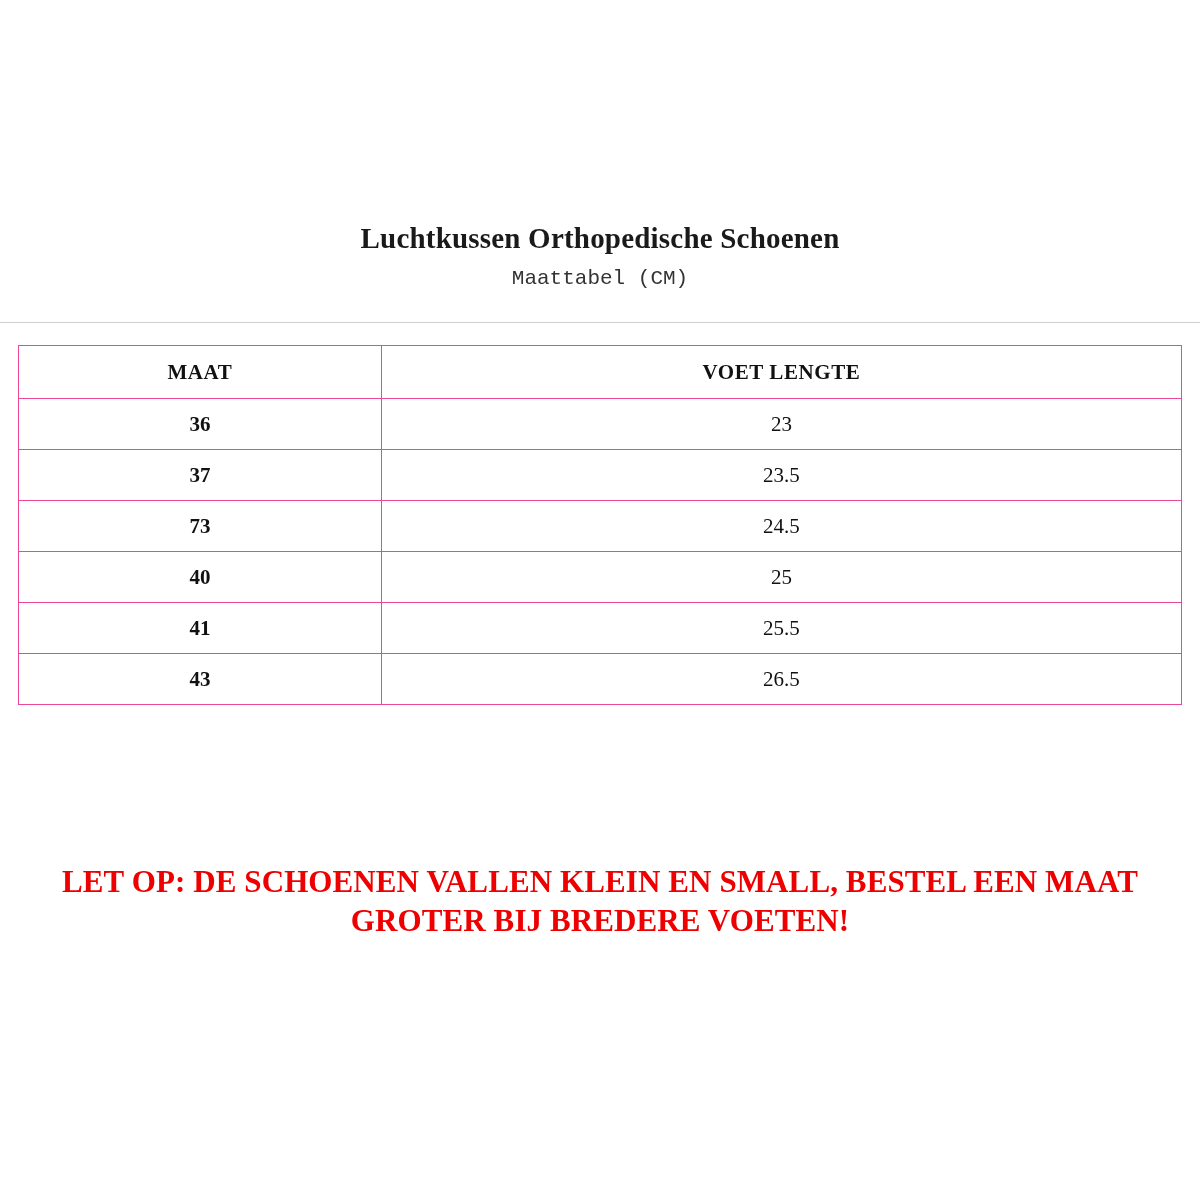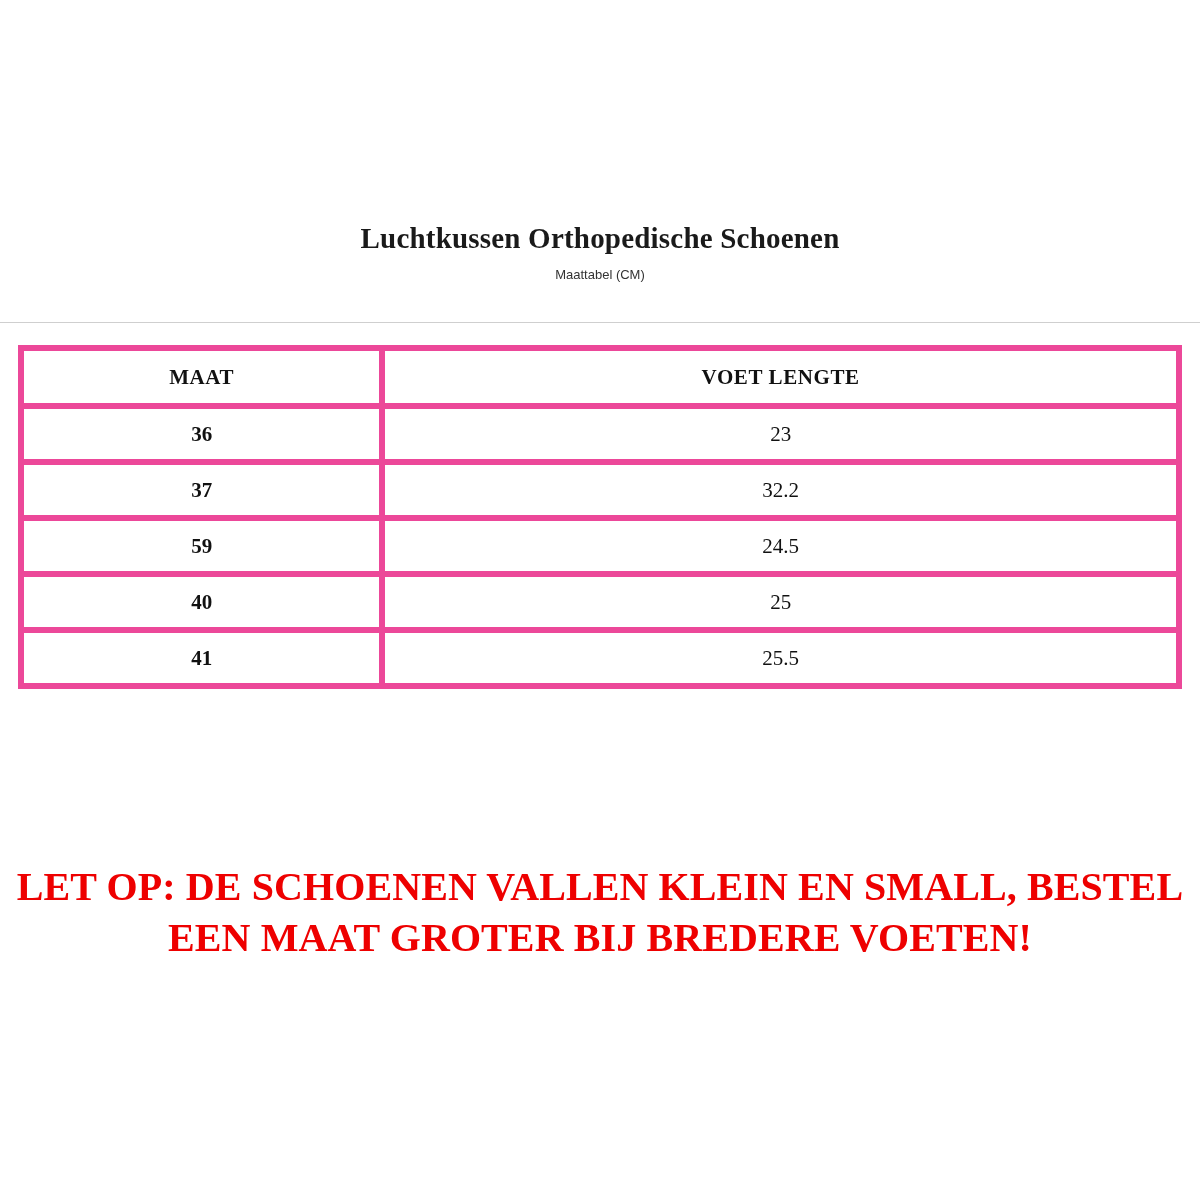--- a/index.html
+++ b/index.html
@@ -32,22 +32,22 @@
     font-family: "Liberation Serif", serif;
     font-size: 29px;
     font-weight: 700;
     color: #1a1a1a;
     letter-spacing: 0.2px;
     line-height: 1.15;
     margin: 0;
   }
 
   .subtitle {
-    font-family: Liberation Sans, sans-serif;
-    font-size: 13px;
+    font-family: Liberation Mono, monospace;
+    font-size: 21px;
     font-weight: 400;
     color: #333333;
     margin-top: 12px;
   }
 
   .top-rule {
     position: absolute;
     left: 0;
     right: 0;
     top: 322px;
@@ -66,21 +66,21 @@
     border-collapse: collapse;
     width: 100%;
     table-layout: fixed;
   }
 
   table.size-table col.c1 { width: 31.2%; }
   table.size-table col.c2 { width: 68.8%; }
 
   table.size-table th,
   table.size-table td {
-    border: 6px solid #ec4899;
+    border: 1px solid #ec4899;
     text-align: center;
     vertical-align: middle;
     padding: 0;
   }
 
   table.size-table th {
     height: 52px;
     font-size: 21px;
     font-weight: 700;
     letter-spacing: 0.6px;
@@ -102,21 +102,21 @@
   }
 
   .warning {
     position: absolute;
     left: 0;
     right: 0;
     top: 862px;
     text-align: center;
     color: #ee0000;
     font-family: "Liberation Serif", serif;
-    font-size: 40px;
+    font-size: 31px;
     font-weight: 700;
     line-height: 1.27;
     letter-spacing: 0.1px;
     padding: 0 8px;
     box-sizing: border-box;
   }
 </style>
 </head>
 <body>
 
@@ -141,33 +141,37 @@
           <th>VOET LENGTE</th>
         </tr>
       </thead>
       <tbody>
         <tr>
           <td class="maat-cell">36</td>
           <td class="len-cell">23</td>
         </tr>
         <tr>
           <td class="maat-cell">37</td>
-          <td class="len-cell">32.2</td>
+          <td class="len-cell">23.5</td>
         </tr>
         <tr>
-          <td class="maat-cell">59</td>
+          <td class="maat-cell">73</td>
           <td class="len-cell">24.5</td>
         </tr>
         <tr>
           <td class="maat-cell">40</td>
           <td class="len-cell">25</td>
         </tr>
         <tr>
           <td class="maat-cell">41</td>
           <td class="len-cell">25.5</td>
         </tr>
+        <tr>
+          <td class="maat-cell">43</td>
+          <td class="len-cell">26.5</td>
+        </tr>
       </tbody>
     </table>
   </div>
 
   <div class="warning" style="color: rgb(238, 0, 0);">LET OP: DE SCHOENEN VALLEN KLEIN EN SMALL, BESTEL EEN MAAT GROTER BIJ BREDERE VOETEN!</div>
 
 </div>
 
 </body></html>

